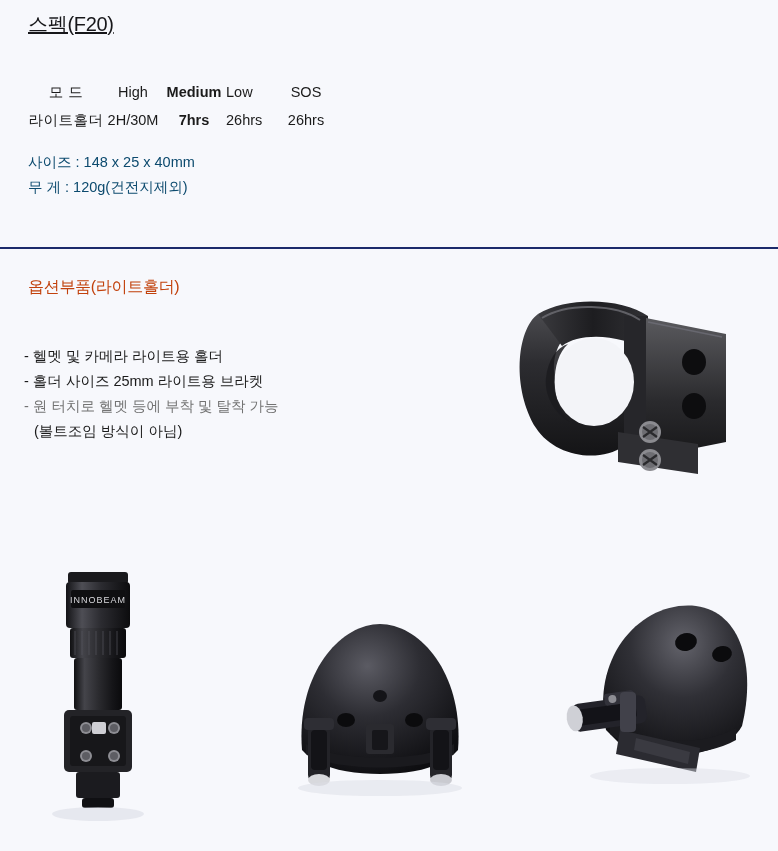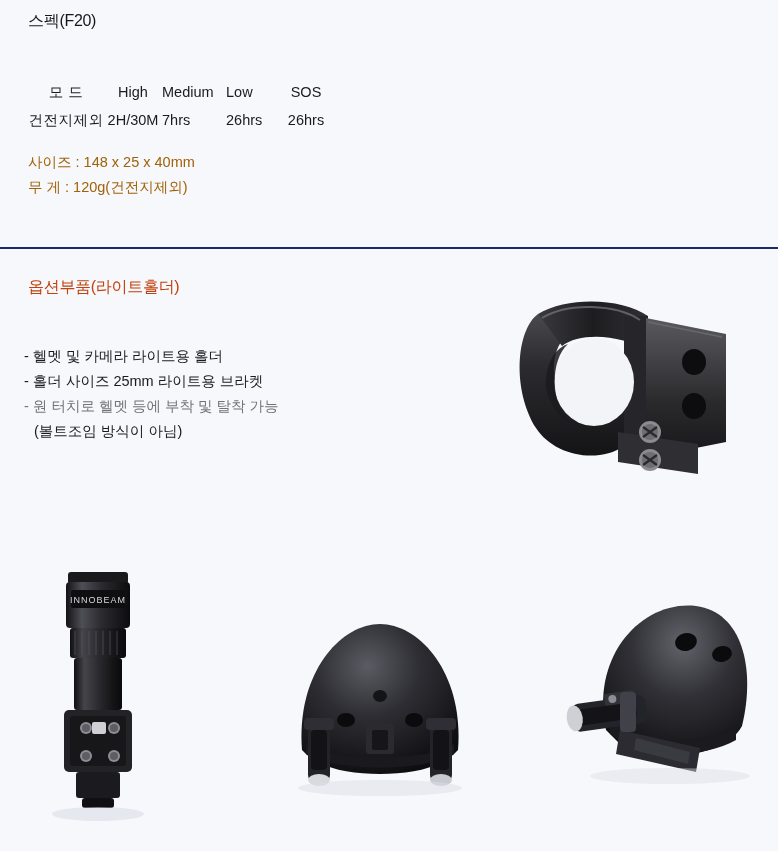--- a/index.html
+++ b/index.html
@@ -19,49 +19,50 @@
     position: relative;
     width: 778px;
     height: 851px;
   }
 
   
   .spec-title {
     position: absolute;
     left: 28px;
     top: 11px;
-    font-size: 16px;
+    font-size: 20px;
     letter-spacing: -0.3px;
     color: #17171a;
+    text-decoration: underline;
   }
   .spec-table {
     position: absolute;
     left: 28px;
     top: 78px;
     border-collapse: collapse;
     font-size: 14.5px;
     color: #1b1b1b;
   }
   .spec-table td {
     padding: 2px 0;
     height: 24px;
     vertical-align: middle;
     white-space: nowrap;
   }
   .c-label { width: 76px; letter-spacing: 0.5px; text-align: center; }
   .c-h { width: 58px; text-align: center; }
-  .c-m { width: 64px; text-align: left; }
+  .c-m { width: 64px; text-align: center; font-weight: bold; }
   .c-l { width: 52px; text-align: left; }
   .c-s { width: 56px; text-align: center; }
 
   .spec-line {
     position: absolute;
     left: 28px;
     font-size: 14.5px;
-    color: #a16207;
+    color: #0c4a6e;
     white-space: nowrap;
   }
   .spec-line.size { top: 153px; }
   .spec-line.weight { top: 178px; }
 
   
   .divider {
     position: absolute;
     left: 0;
     top: 247px;
@@ -139,21 +140,21 @@
   <table class="spec-table">
     <tbody>
       <tr>
         <td class="c-label">모  드</td>
         <td class="c-h">High</td>
         <td class="c-m">Medium</td>
         <td class="c-l">Low</td>
         <td class="c-s">SOS</td>
       </tr>
       <tr>
-        <td class="c-label">건전지제외</td>
+        <td class="c-label">라이트홀더</td>
         <td class="c-h">2H/30M</td>
         <td class="c-m">7hrs</td>
         <td class="c-l">26hrs</td>
         <td class="c-s">26hrs</td>
       </tr>
     </tbody>
   </table>
 
   <div class="spec-line size">사이즈 : 148 x 25 x 40mm</div>
   <div class="spec-line weight">무  게 : 120g(건전지제외)</div>

